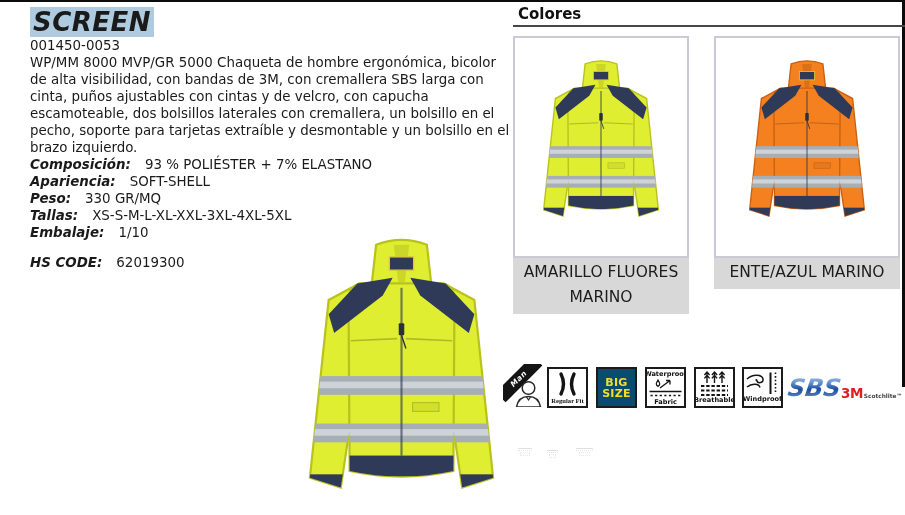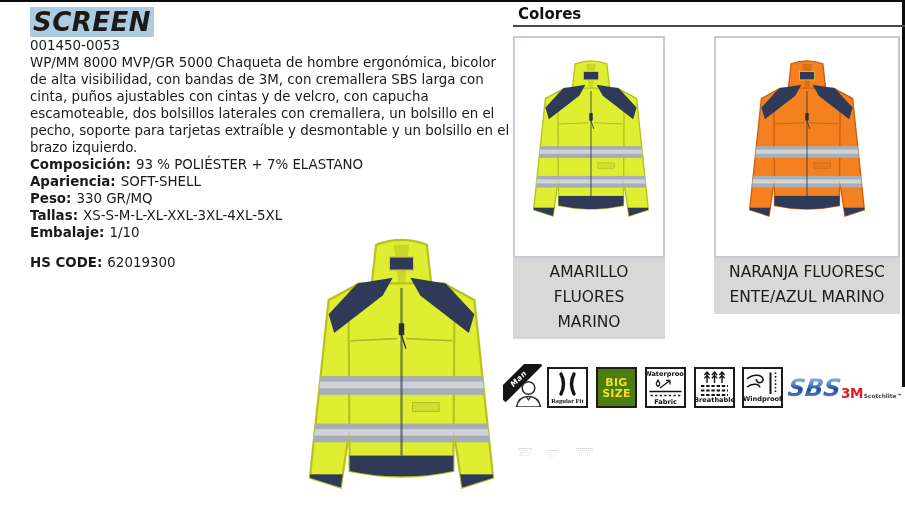--- a/index.html
+++ b/index.html
@@ -9,21 +9,21 @@
   .top-border { position:absolute; left:0; top:0; width:905px; height:2px; background:#0b0b0b; }
   .right-border { position:absolute; left:902px; top:0; width:3px; height:387px; background:#0b0b0b; }
 
   
   .left-col { position:absolute; left:30px; top:7px; width:482px; color:#1a1a1a; }
   .title { font-size:26px; font-weight:bold; letter-spacing:.5px; line-height:30px; }
   .title .hl { background:#aecbdf; padding:0 3px;font-style:italic; }
   .code { font-size:13.4px; line-height:17px; margin-top:0; }
   .desc { font-size:13.4px; line-height:17px; }
   .spec { font-size:13.4px; line-height:17px; }
-  .spec b { margin-right:5px; }
+  .spec b { margin-right:14px;font-style:italic; }
   .gap { height:13px; }
 
   
   .jacket-big { position:absolute; left:280px; top:226px; width:243px; height:298px; }
   .jacket-sm { width:152px; height:187px; margin:14px auto 0 auto; }
 
   
   .colores-title { position:absolute; left:518px; top:5px; font-size:15px; font-weight:bold; color:#111; }
   .colores-rule { position:absolute; left:513px; top:25px; width:392px; height:2px; background:#474747; }
 
@@ -35,21 +35,21 @@
   .fbox { position:absolute; top:367px; width:41px; height:41px; border:2px solid #1b1b1b; background:#fff;
           display:flex; flex-direction:column; align-items:center; justify-content:flex-start; overflow:hidden; }
   .fbox .flabel { font-size:6.6px; font-weight:bold; color:#111; line-height:7px; }
 
   .man-icon { position:absolute; left:503px; top:364px; width:40px; height:43px; overflow:hidden; }
   .man-ribbon { position:absolute; left:-10px; top:8px; width:52px; height:14px; background:#141414;
                 transform:rotate(-45deg); color:#fff; font-size:7.5px; font-weight:bold; font-style:italic;
                 text-align:center; line-height:14px; letter-spacing:.5px; }
   .man-figure { position:absolute; right:1px; bottom:0; }
 
-  .bigsize { background:#4d7c0f; justify-content:center; }
+  .bigsize { background:#0c4a6e; justify-content:center; }
   .bigsize .bs { color:#f0e02a; font-size:11px; font-weight:900; line-height:11px; letter-spacing:.3px; }
 
   .sbs-logo { position:absolute; left:788px; top:374px; font-size:24px; font-weight:900; font-style:italic;
               letter-spacing:0; transform:skewX(-8deg); color:#2f5fae; }
   @supports (-webkit-background-clip:text) {
     .sbs-logo { background:linear-gradient(180deg,#a9c6e9 0%,#6e99d4 28%,#1d4f9e 55%,#7e9fd0 100%);
                 -webkit-background-clip:text; background-clip:text; color:transparent; }
   }
   .threem { position:absolute; left:841px; top:383px; }
   .threem .m3 { color:#e31b23; font-size:13.5px; font-weight:900; letter-spacing:-.5px; }
@@ -117,21 +117,21 @@
         <line x1="110" y1="56" x2="110" y2="208" stroke="#2b3350" stroke-width="2" opacity="0.6"></line>
         <rect x="107.5" y="88" width="5" height="11" rx="1" fill="#2b2f3a"></rect>
         <path d="M110,99 L114,111" stroke="#2b2f3a" stroke-width="1.2" fill="none"></path>
         <path d="M64,104 L106,102 M114,102 L156,104" stroke="rgba(0,0,0,0.22)" stroke-width="1.5" fill="none"></path>
         <rect x="120" y="160" width="24" height="8" fill="rgba(0,0,0,0.06)" stroke="rgba(0,0,0,0.18)"></rect>
       </svg></div>
 
   <div class="colores-title">Colores</div>
   <div class="colores-rule"></div>
 
-  <div class="color-card" style="left:513px; width:152px;">
+  <div class="color-card" style="left:513px; width:176px;">
     <div class="card-photo">
       <div class="jacket-sm"><svg viewBox="0 0 220 270" width="100%" height="100%" xmlns="http://www.w3.org/2000/svg">
             <defs>
               <clipPath id="cb1">
                 <path d="M72,52 L148,52 Q158,56 158,66 L157,222 Q110,232 63,222 L62,66 Q62,56 72,52 Z"></path>
               </clipPath>
               <clipPath id="cs1">
                 <path d="M70,53 L44,67 L27,228 L55,237 L68,150 L64,92 Z"></path>
                 <path d="M150,53 L176,67 L193,228 L165,237 L152,150 L156,92 Z"></path>
               </clipPath>
@@ -212,21 +212,20 @@
             <path d="M70,52 L102,47 L93,63 L49,97 L44,80 Z" fill="#2e3a57"></path>
             <path d="M150,52 L118,47 L127,63 L171,97 L176,80 Z" fill="#2e3a57"></path>
             <line x1="110" y1="56" x2="110" y2="208" stroke="#2b3350" stroke-width="2" opacity="0.6"></line>
             <rect x="107.5" y="88" width="5" height="11" rx="1" fill="#2b2f3a"></rect>
             <path d="M110,99 L114,111" stroke="#2b2f3a" stroke-width="1.2" fill="none"></path>
             <path d="M64,104 L106,102 M114,102 L156,104" stroke="rgba(0,0,0,0.22)" stroke-width="1.5" fill="none"></path>
             <rect x="120" y="160" width="24" height="8" fill="rgba(0,0,0,0.06)" stroke="rgba(0,0,0,0.18)"></rect>
           </svg></div>
     </div>
     <div class="card-label">
-      <div>NARANJA FLUORESC</div>
       <div>ENTE/AZUL MARINO</div>
     </div>
   </div>
 
   <div class="man-icon">
     <div class="man-ribbon">Man</div>
     <svg class="man-figure" width="27" height="27" viewBox="0 0 27 27">
       <circle cx="13.5" cy="8" r="6.3" fill="#fff" stroke="#2a2a2a" stroke-width="1.5"></circle>
       <path d="M1.5,27 Q3.5,16.5 13.5,16.5 Q23.5,16.5 25.5,27 Z" fill="#fff" stroke="#2a2a2a" stroke-width="1.5"></path>
       <path d="M11.5,17 L13.5,20 L15.5,17" fill="none" stroke="#2a2a2a" stroke-width="1.2"></path>

